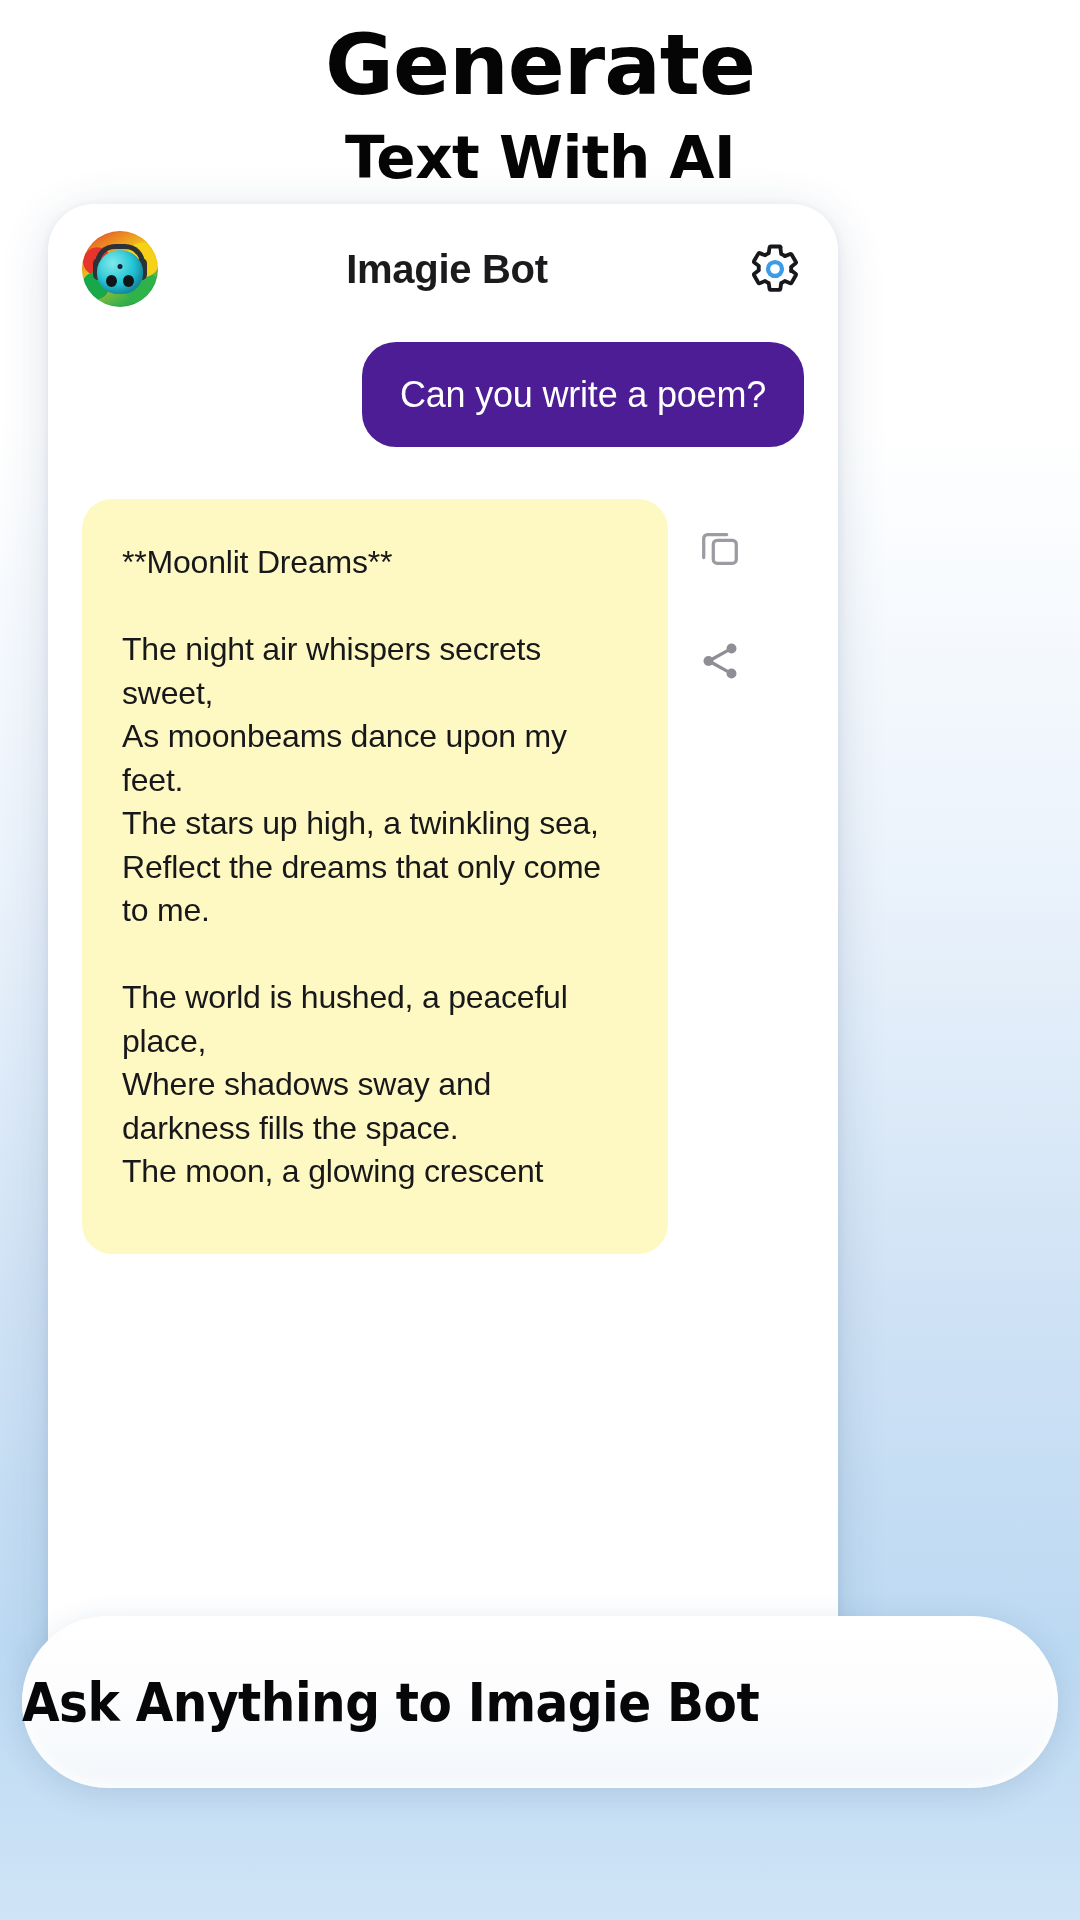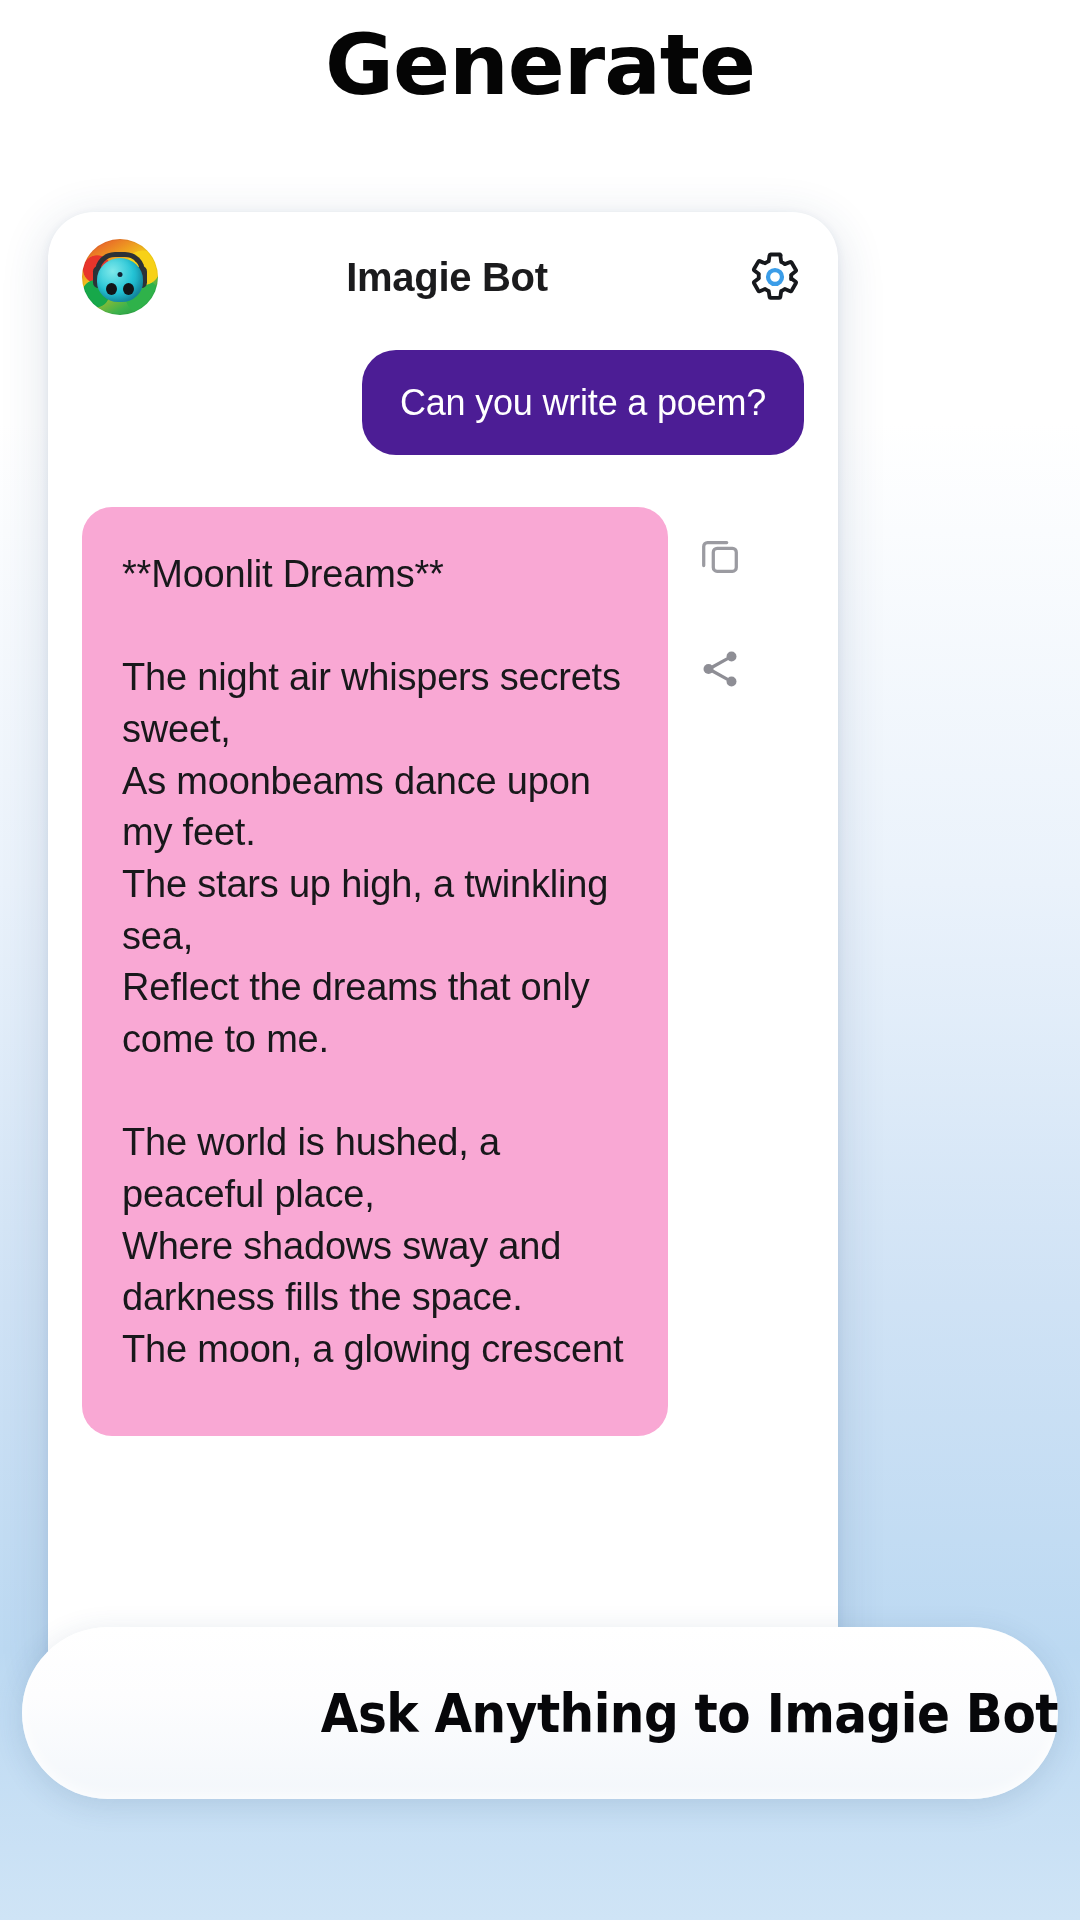--- a/index.html
+++ b/index.html
@@ -24,21 +24,21 @@
     font-family:"DejaVu Sans", sans-serif;
   }
   .headline-2{
     font-size:58px; font-weight:700; color:#050505;
     letter-spacing:-0.5px; line-height:1.0; margin-top:22px;
     font-family:"DejaVu Sans", sans-serif;
   }
 
   
   .phone{
-    position:absolute; left:48px; top:212px;
+    position:absolute; left:48px; top:204px;
     width:790px; height:1464px;
     background:#ffffff;
     border-radius:46px 46px 0 0;
     box-shadow:0 10px 48px rgba(40,70,110,0.16),
                0 2px 10px rgba(40,70,110,0.08);
     overflow:hidden;
   }
 
   
   .chat-header{
@@ -114,60 +114,61 @@
     font-size:36px; line-height:1.25;
     letter-spacing:-0.2px;
   }
 
   .row-bot{
     display:flex; align-items:flex-start;
     margin-top:52px; gap:26px;
   }
   .bubble-bot{
     width:586px;
-    background:#f9a8d4;
+    background:#fef9c3;
     border-radius:30px;
     padding:42px 40px 60px 40px;
     color:#18181b;
-    font-size:38px; line-height:1.36;
+    font-size:32px; line-height:1.36;
     letter-spacing:-0.2px;
     white-space:pre-wrap;
   }
   .bot-actions{
     display:flex; flex-direction:column;
     align-items:center; gap:62px;
     padding-top:22px;
   }
   .action-btn{
     width:52px; height:52px;
     display:flex; align-items:center; justify-content:center;
   }
 
   
   .cta{
-    position:absolute; left:22px; bottom:121px;
+    position:absolute; left:22px; bottom:132px;
     width:1036px; height:172px;
     border-radius:86px;
     background:linear-gradient(180deg,#ffffff 0%,#fdfdfe 40%,#f3f7fb 100%);
     box-shadow:0 6px 30px rgba(35,70,110,0.14),
                0 -2px 16px rgba(255,255,255,0.9) inset;
-    display:flex; align-items:center; justify-content:flex-end;
+    display:flex; align-items:center; justify-content:flex-start;
     z-index:20;
   }
   .cta-text{
     font-size:54px; font-weight:700; color:#07070a;
     letter-spacing:-0.5px;
     font-family:"DejaVu Sans Condensed","DejaVu Sans", sans-serif;
   }
 </style>
 </head>
 <body>
 
 <div class="headline-wrap">
   <div class="headline-1">Generate</div>
+  <div class="headline-2">Text With AI</div>
 </div>
 
 <div class="phone">
 
   <div class="chat-header">
 
     <div class="avatar">
       <div class="band"></div>
       <div class="ear l"></div>
       <div class="ear r"></div>

